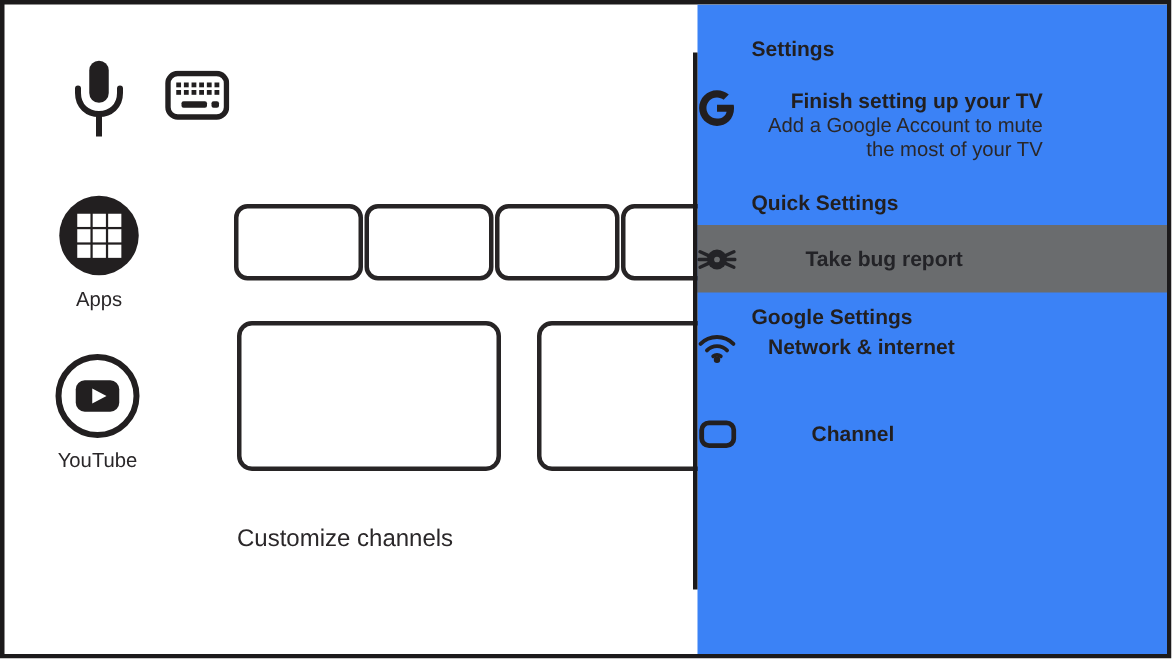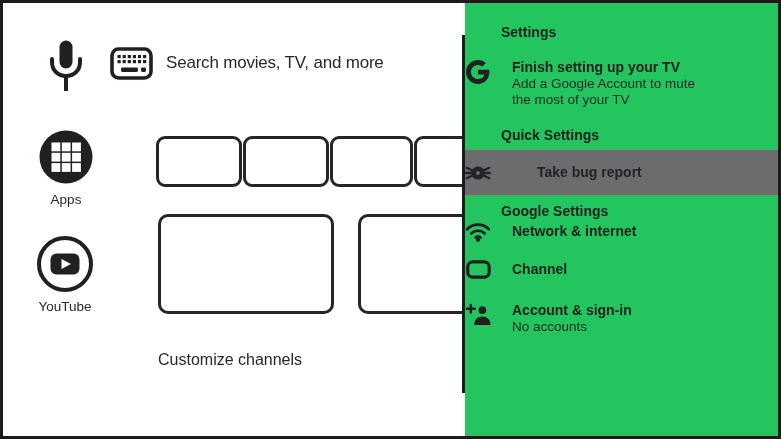--- a/index.html
+++ b/index.html
@@ -36,21 +36,21 @@
     font-size:16px;color:#2a2729;
   }
 
   
   #divider{
     left:459px;top:32px;width:3px;height:358px;
     background:#1c1a1b;z-index:3;
   }
   #settings-panel{
     left:462px;top:0px;right:0;bottom:0;
-    background:#22c55e;z-index:2;
+    background:#3b82f6;z-index:2;text-align:right;
   }
   .panel-title{
     position:absolute;left:36px;top:21px;
     font-size:14px;font-weight:700;
   }
   .section-header{
     position:absolute;left:36px;
     font-size:14px;font-weight:700;
   }
   .srow{
@@ -102,21 +102,20 @@
         <rect x="17.7" y="13" width="3.2" height="3.2"></rect>
           <rect x="22.8" y="13" width="3.2" height="3.2"></rect>
         <rect x="27.9" y="13" width="3.2" height="3.2"></rect>
           <rect x="33" y="13" width="3.2" height="3.2"></rect>
         <rect x="11" y="20.5" width="17" height="4.4" rx="1.4"></rect>
         <rect x="31" y="20.5" width="5" height="4.4" rx="1.4"></rect>
       </g>
     </svg>
   </div>
 
-  <div class="abs search-text">Search movies, TV, and more</div>
 
   <div class="abs" style="left:36px;top:127px;width:54px;height:54px;">
     <svg width="54" height="54" viewBox="0 0 54 54">
       <circle cx="27" cy="27" r="26.5" fill="#221f20"></circle>
       <g fill="#ffffff">
         <rect x="12.5" y="12.5" width="8.8" height="8.8"></rect>
           <rect x="22.8" y="12.5" width="8.8" height="8.8"></rect>
           <rect x="33.1" y="12.5" width="8.8" height="8.8"></rect>
         <rect x="12.5" y="22.8" width="8.8" height="8.8"></rect>
           <rect x="22.8" y="22.8" width="8.8" height="8.8"></rect>
@@ -198,45 +197,29 @@
             <path d="M11.3 18.4 A4.3 4.3 0 0 1 16.7 18.4"></path>
           </g>
           <circle cx="14" cy="21" r="2.3" fill="#221f20"></circle>
         </svg>
       </div>
       <div class="txt">
         <span class="label">Network &amp; internet</span>
       </div>
     </div>
 
-    <div class="srow center" style="top:252px;height:28px;">
+    <div class="srow center" style="top:272px;height:28px;gap:29px;">
       <div class="iconbox">
         <svg width="25" height="19" viewBox="0 0 28 21">
           <rect x="2" y="2" width="24" height="17" rx="5.5" fill="none" stroke="#221f20" stroke-width="3.6"></rect>
         </svg>
       </div>
       <div class="txt">
         <span class="label">Channel</span>
       </div>
     </div>
 
-    <div class="srow" style="top:299px;">
-      <div class="iconbox">
-        <svg width="25" height="24" viewBox="0 0 26 25">
-          <g stroke="#221f20" stroke-width="2.6" stroke-linecap="round">
-            <line x1="5" y1="2" x2="5" y2="10"></line>
-            <line x1="1" y1="6" x2="9" y2="6"></line>
-          </g>
-          <circle cx="17" cy="7.5" r="4" fill="#221f20"></circle>
-          <path d="M8.5 23 c0 -6 3.8 -9 8.5 -9 s8.5 3 8.5 9 z" fill="#221f20"></path>
-        </svg>
-      </div>
-      <div class="txt">
-        <span class="label">Account &amp; sign-in</span>
-        <span class="sublabel">No accounts</span>
-      </div>
-    </div>
 
   </div>
 
   <div class="abs" id="divider"></div>
 
 </div>
 
 </body></html>

